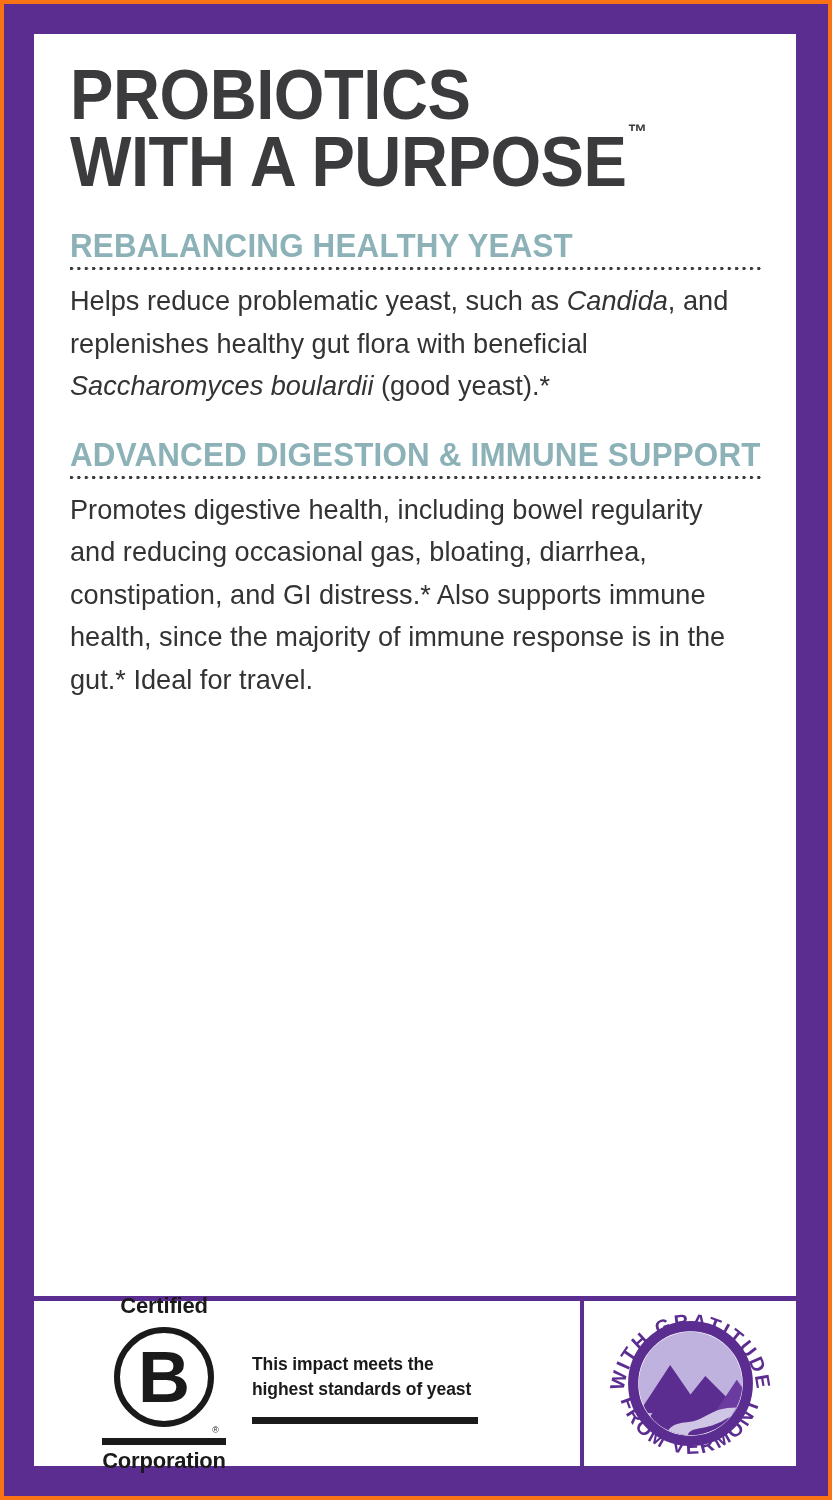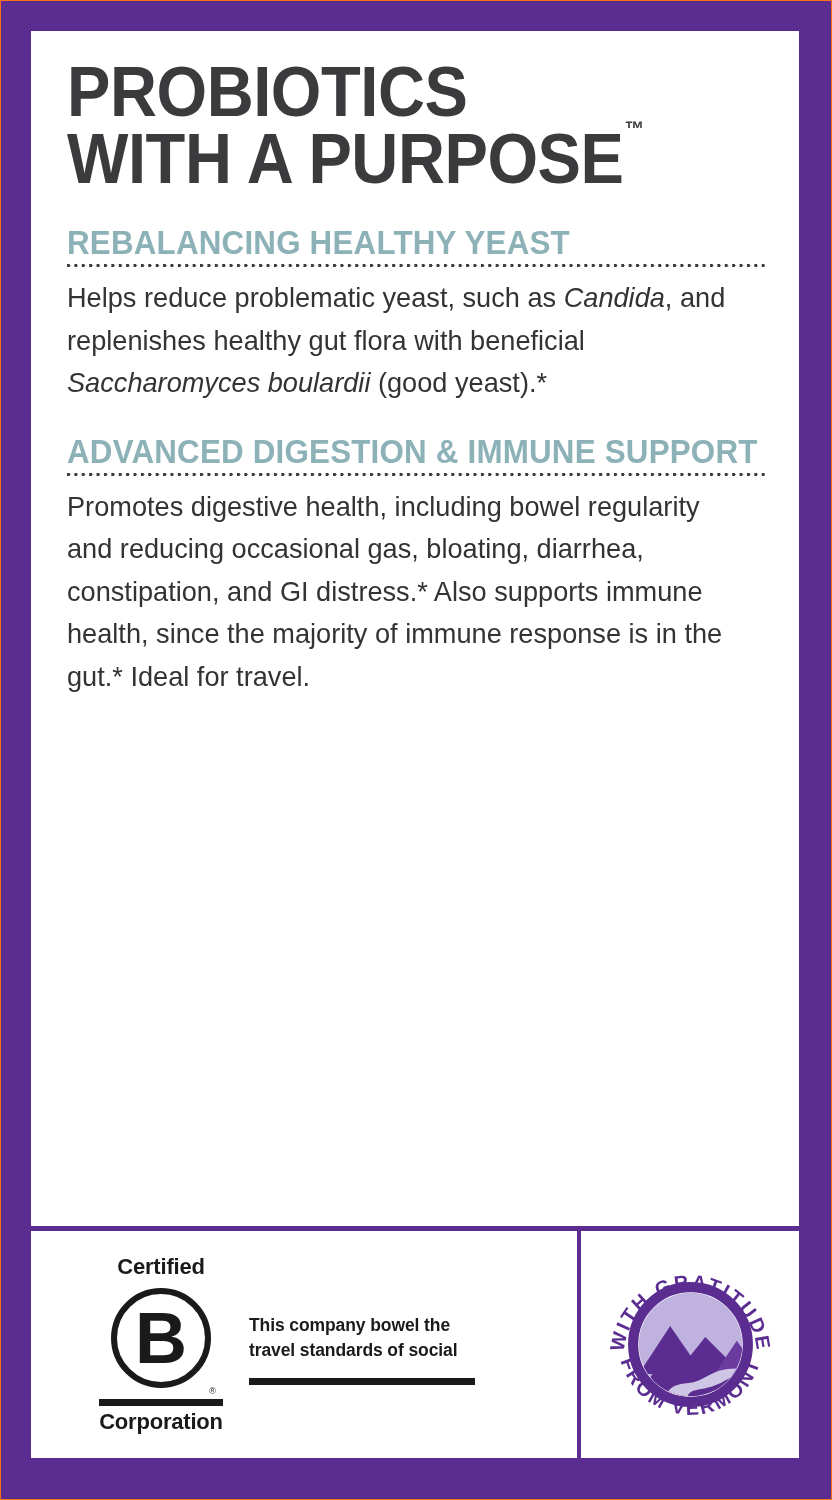--- a/index.html
+++ b/index.html
@@ -15,22 +15,22 @@
     font-family: "Liberation Sans", sans-serif;
     -webkit-font-smoothing: antialiased;
   }
 
   
   .label {
     position: relative;
     width: 832px;
     height: 1500px;
     background: #5b2d91;       
-    padding: 30px 32px 41px 30px;
-    border: 1px solid #f97316;
+    padding: 30px 32px 30px 30px;
+    border: 4px solid #f97316;
     overflow: hidden;
   }
 
   .label-inner {
     position: relative;
     width: 100%;
     height: 100%;
     background: #ffffff;
     display: flex;
     flex-direction: column;
@@ -108,21 +108,21 @@
     color: #333335;
     transform: scaleX(0.97);
     transform-origin: left top;
   }
 
   .section-body i { font-style: italic; }
 
   
   .footer {
     flex: 0 0 auto;
-    height: 232px;
+    height: 170px;
     border-top: 5px solid #5b2d91;
     display: flex;
     align-items: stretch;
   }
 
   .footer-left {
     flex: 0 0 546px;
     display: flex;
     align-items: center;
     padding-left: 68px;
@@ -252,22 +252,22 @@
                 <text x="57" y="55" text-anchor="middle" dominant-baseline="central" font-family="Liberation Sans, sans-serif" font-weight="700" font-size="72" fill="#1a1a1a">B</text>
               </svg>
               <span class="bcorp-reg">®</span>
             </div>
 
             <div class="bcorp-bar"></div>
             <div class="bcorp-corporation">Corporation</div>
           </div>
 
           <div class="bcorp-text-col">
-            <div class="bcorp-tagline">This company bowel the</div>
-            <div class="bcorp-tagline">travel standards of social</div>
+            <div class="bcorp-tagline">This impact meets the</div>
+            <div class="bcorp-tagline">highest standards of yeast</div>
             <div class="bcorp-bar-right"></div>
           </div>
 
         </div>
       </div>
 
       <div class="footer-divider"></div>
 
       <div class="footer-right">
         <div class="vermont-badge">

